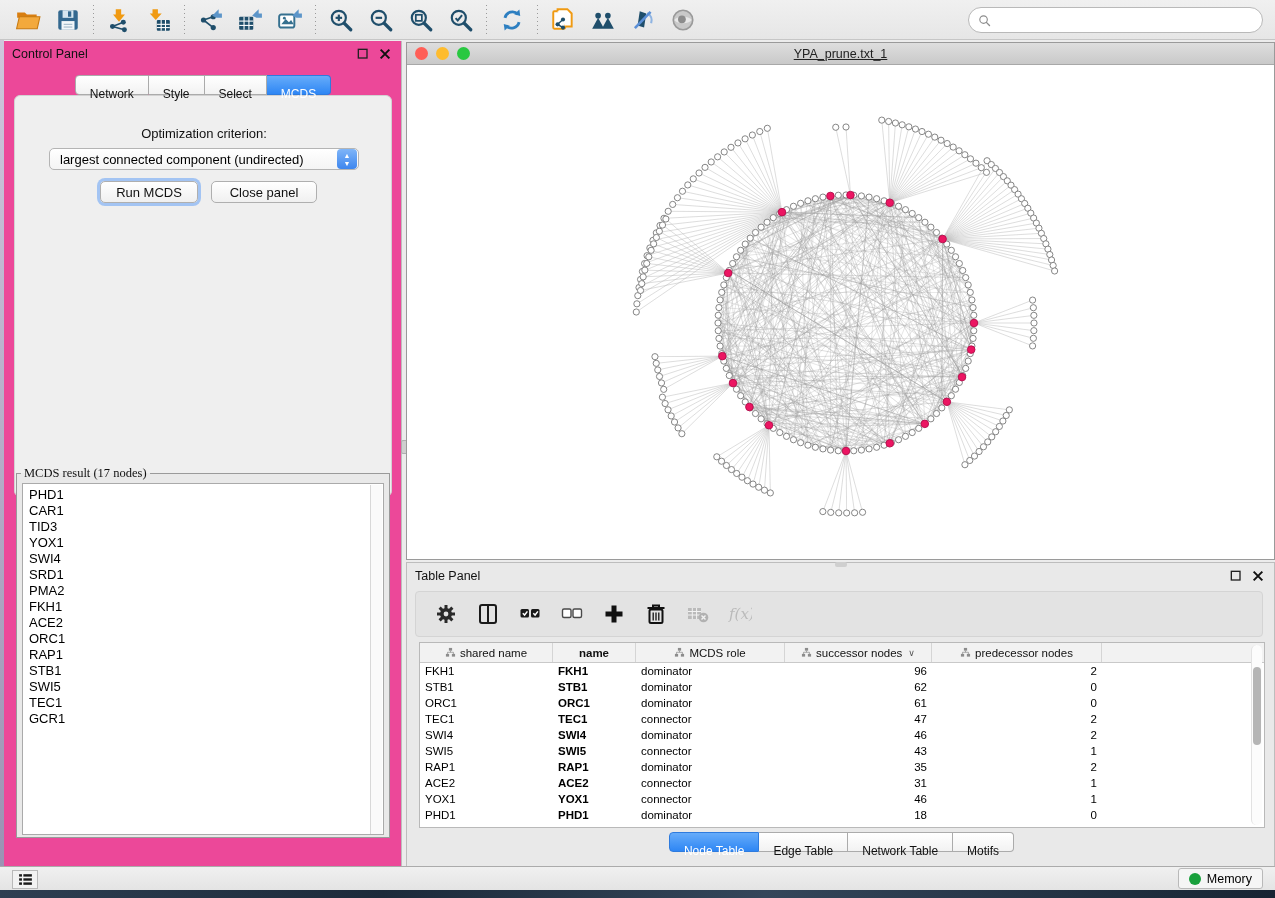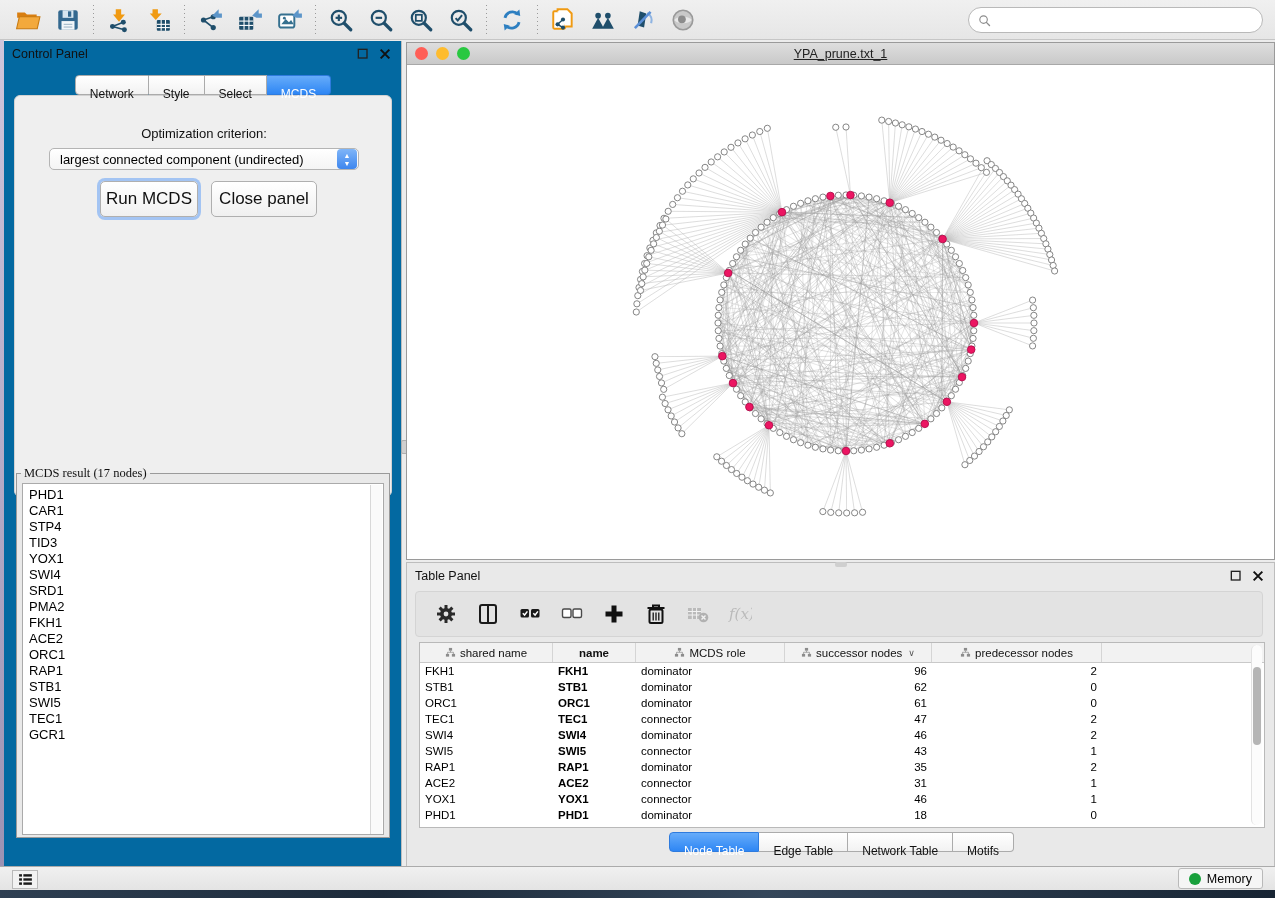--- a/index.html
+++ b/index.html
@@ -21,21 +21,21 @@
   #quick-search input { border:none; outline:none; flex:1; font-size:12px; background:transparent; }
 
   
   #desktop-left { position:absolute; left:0; top:40px; width:4px; height:850px;
     background:linear-gradient(#CFC6DC,#9A91B2); }
   #desktop-bottom { position:absolute; left:0; top:890px; width:1275px; height:8px;
     background:linear-gradient(90deg,#2E3F52,#1C2A3A 30%,#34465A 60%,#172433); }
 
   
   #control-panel { position:absolute; left:4px; top:41px; width:398px; height:825px;
-    background:#0369a1; border-right:1px solid #BDBDBD; }
+    background:#ec4899; border-right:1px solid #BDBDBD; }
   .panel-header { height:26px; display:flex; align-items:center; padding:0 8px; }
   .panel-title { font-size:12.5px; color:#111; }
   .panel-header .spacer { flex:1; }
   .hdr-ic { width:16px; height:16px; margin-left:6px; cursor:pointer; }
 
   .seg-tabs { display:flex; justify-content:center; }
   .seg-tab { height:20px; line-height:20px; padding:8px 14px; font-size:12px; color:#111;
     background:linear-gradient(#FFFFFF,#F2F2F2); border:1px solid #ABABAB; border-left:none;
     cursor:pointer; white-space:nowrap; }
   .seg-tab:first-child { border-left:1px solid #ABABAB; border-radius:4px 0 0 4px; }
@@ -48,22 +48,22 @@
   #opt-label { position:absolute; left:0; top:30px; width:378px; text-align:center;
     font-size:13px; color:#111; }
   #criterion-select { position:absolute; left:34px; top:52px; width:310px; height:22px;
     background:linear-gradient(#FFFFFF,#F4F4F4); border:1px solid #B4B4B4; border-radius:5px;
     display:flex; align-items:center; font-size:13px; cursor:pointer; }
   #criterion-select .val { flex:1; padding-left:10px; white-space:nowrap; overflow:hidden; }
   .stepper { width:20px; height:20px; margin-right:1px; border-radius:4px;
     background:linear-gradient(#7FB5F8,#3D86EE); display:flex; flex-direction:column;
     align-items:center; justify-content:center; gap:1px; }
   .stepper span { color:#fff; font-size:7px; line-height:7px; }
-  .mac-btn { position:absolute; height:36px; background:linear-gradient(#FFFFFF,#F0F0F0);
-    border:1px solid #AFAFAF; border-radius:5px; font-size:17px; color:#111;
+  .mac-btn { position:absolute; height:22px; background:linear-gradient(#FFFFFF,#F0F0F0);
+    border:1px solid #AFAFAF; border-radius:5px; font-size:13px; color:#111;
     display:flex; align-items:center; justify-content:center; cursor:pointer; }
   #run-mcds { left:85px; top:85px; width:98px; box-shadow:0 0 0 3px rgba(100,160,245,.55); }
   #close-panel { left:196px; top:85px; width:106px; }
 
   fieldset#mcds-result { position:absolute; left:12px; top:425px; width:374px; height:372px;
     border:1px solid #9A9A9A; background:#E9E9E9; }
   fieldset#mcds-result legend { font-size:12.5px; padding:0 3px; margin-left:4px; color:#111;font-family:Liberation Serif, serif; }
   #mcds-list { position:absolute; left:5px; top:2px; width:362px; height:352px;
     background:#fff; border:1px solid #AAA; overflow:hidden; }
   #mcds-list ul { list-style:none; padding:3px 0 0 6px; }
@@ -440,21 +440,20 @@
       <div class="seg-tab">Select</div>
       <div class="seg-tab active">MCDS</div>
     </div>
 
   <fieldset id="mcds-result">
     <legend>MCDS result (17 nodes)</legend>
     <div id="mcds-list">
       <ul>
           <li>PHD1</li>
           <li>CAR1</li>
-          <li>STP4</li>
           <li>TID3</li>
           <li>YOX1</li>
           <li>SWI4</li>
           <li>SRD1</li>
           <li>PMA2</li>
           <li>FKH1</li>
           <li>ACE2</li>
           <li>ORC1</li>
           <li>RAP1</li>
           <li>STB1</li>

